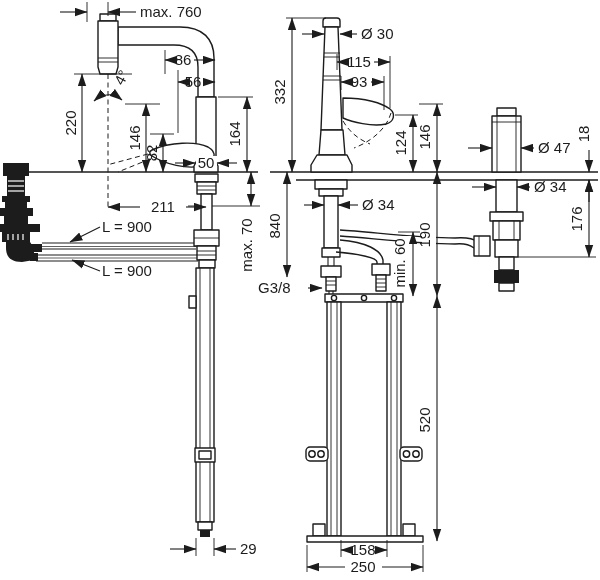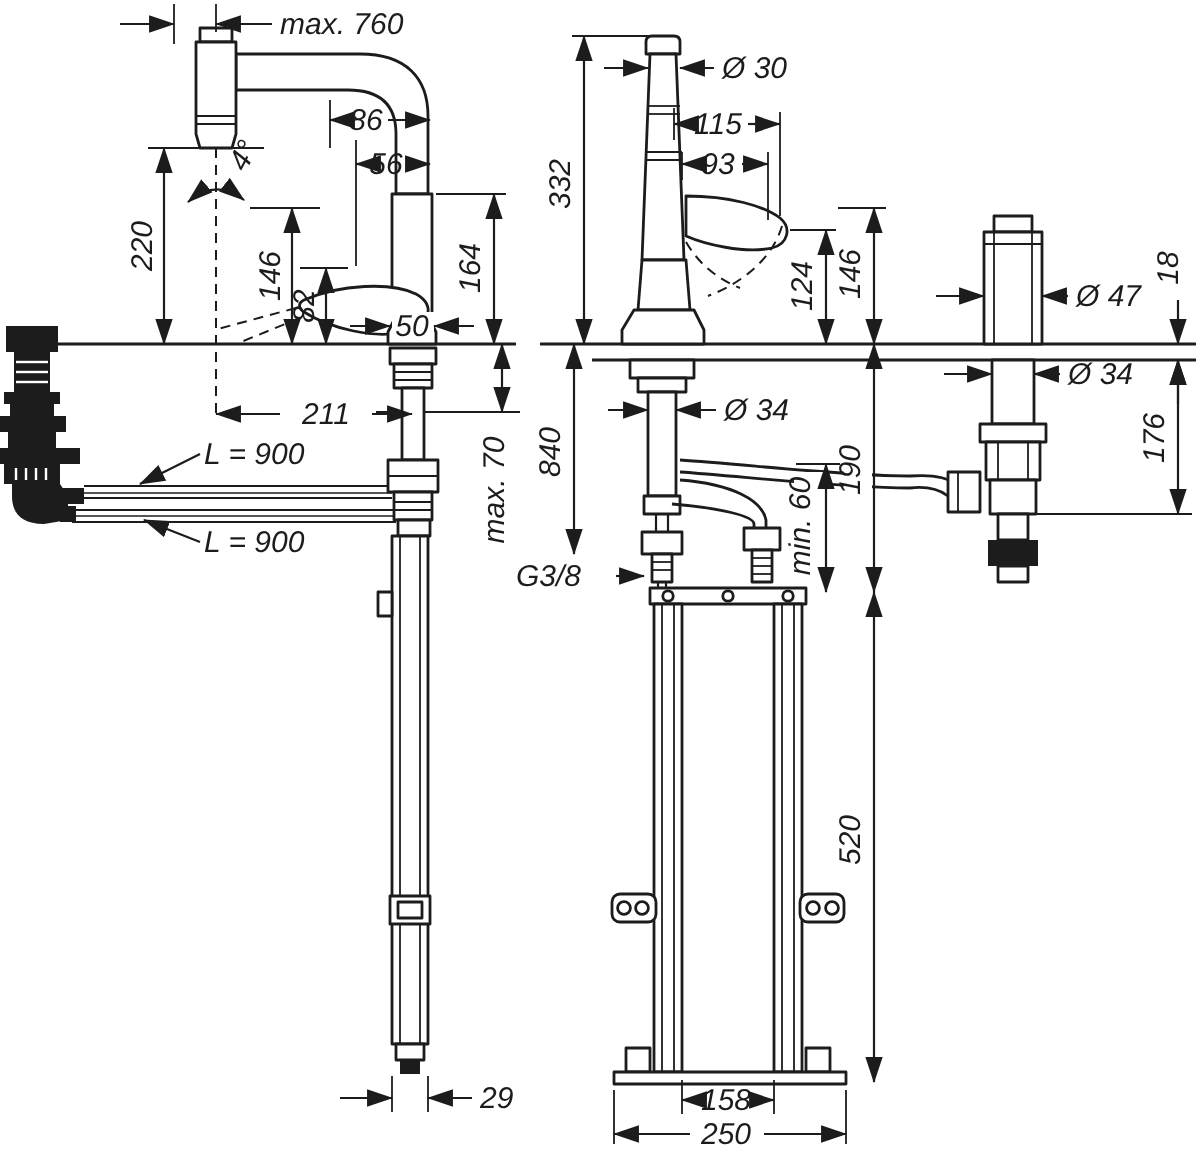--- a/index.html
+++ b/index.html
@@ -1,16 +1,16 @@
 <!DOCTYPE html>
 <html><head>
 <meta charset="utf-8">
 <style>
   html,body{margin:0;padding:0;background:#ffffff;}
-  .stage{width:600px;height:580px;position:relative;background:#fff;overflow:hidden;font-style:italic;}
+  .stage{width:600px;height:580px;position:relative;background:#fff;overflow:hidden;}
   svg{position:absolute;left:0;top:0;}
   text{font-family:"Liberation Sans","DejaVu Sans",sans-serif;font-size:15px;fill:#1c1c1c;}
   .p{fill:none;stroke:#1c1c1c;stroke-width:1.4;stroke-linejoin:round;}
   .pf{fill:#ffffff;stroke:#1c1c1c;stroke-width:1.4;stroke-linejoin:round;}
   .blk{fill:#1c1c1c;stroke:none;}
   .wl{stroke:#ffffff;stroke-width:1.2;fill:none;}
   .d{stroke:#1c1c1c;stroke-width:1.1;fill:none;}
   .w{stroke:#1c1c1c;stroke-width:0.9;fill:none;}
   .dsh{stroke:#1c1c1c;stroke-width:1;fill:none;stroke-dasharray:5 3.5;}
   .thin{stroke:#1c1c1c;stroke-width:0.7;fill:none;}

